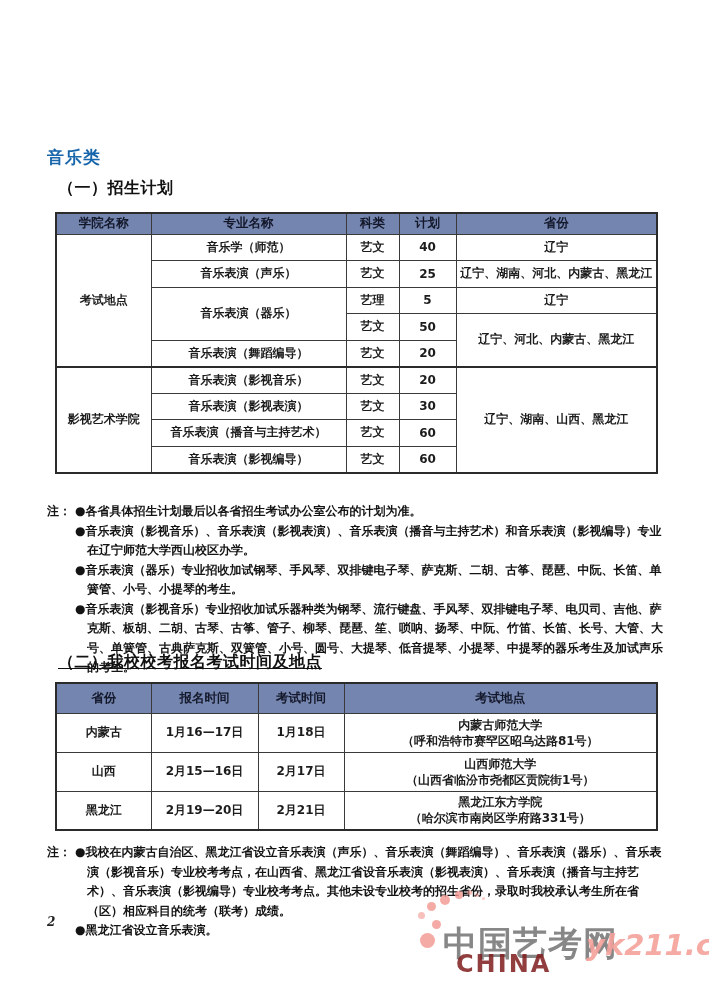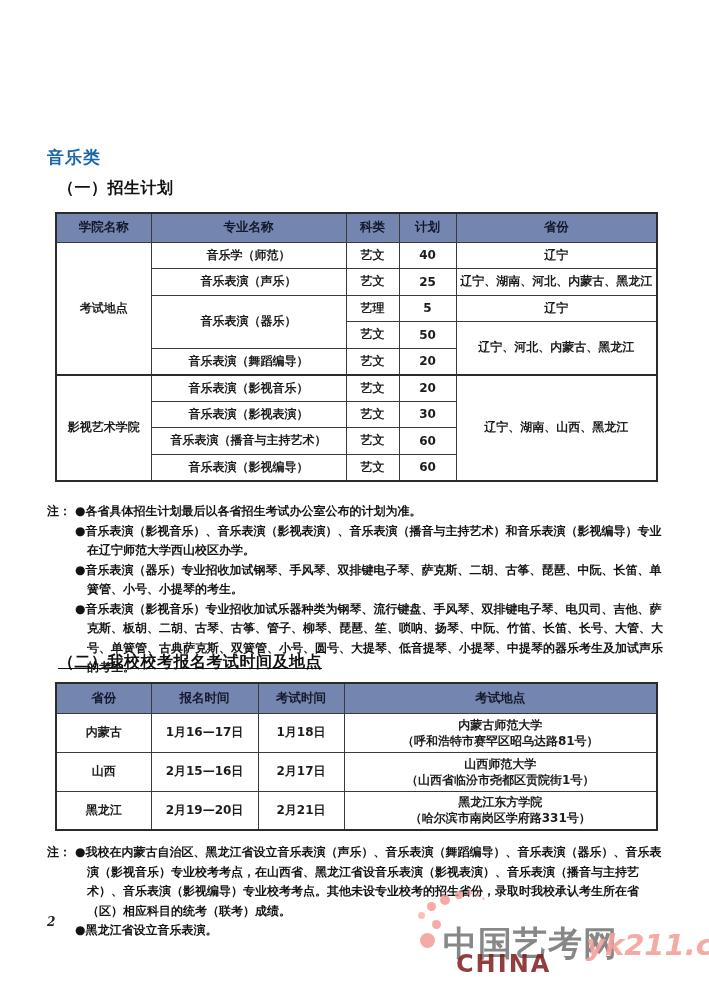--- a/index.html
+++ b/index.html
@@ -46,21 +46,21 @@
     padding: 1px 3px;
     overflow: hidden;
   }
   table.doc-table th {
     background: #7485af;
     color: #14182b;
     font-weight: 700;
     font-size: 12.5px;
   }
   #enrollment-table { top: 212px; }
-  #enrollment-table thead tr { height: 29px; }
+  #enrollment-table thead tr { height: 21px; }
   #enrollment-table tbody tr { height: 26.5px; }
   #enrollment-table tr.group-start td { border-top: 2px solid #2b2b2b; }
 
   #exam-table { top: 682px; }
   #exam-table thead tr { height: 30px; }
   #exam-table tbody tr { height: 39px; }
   .addr-line { line-height: 16px; }
 
   
   .notes {

